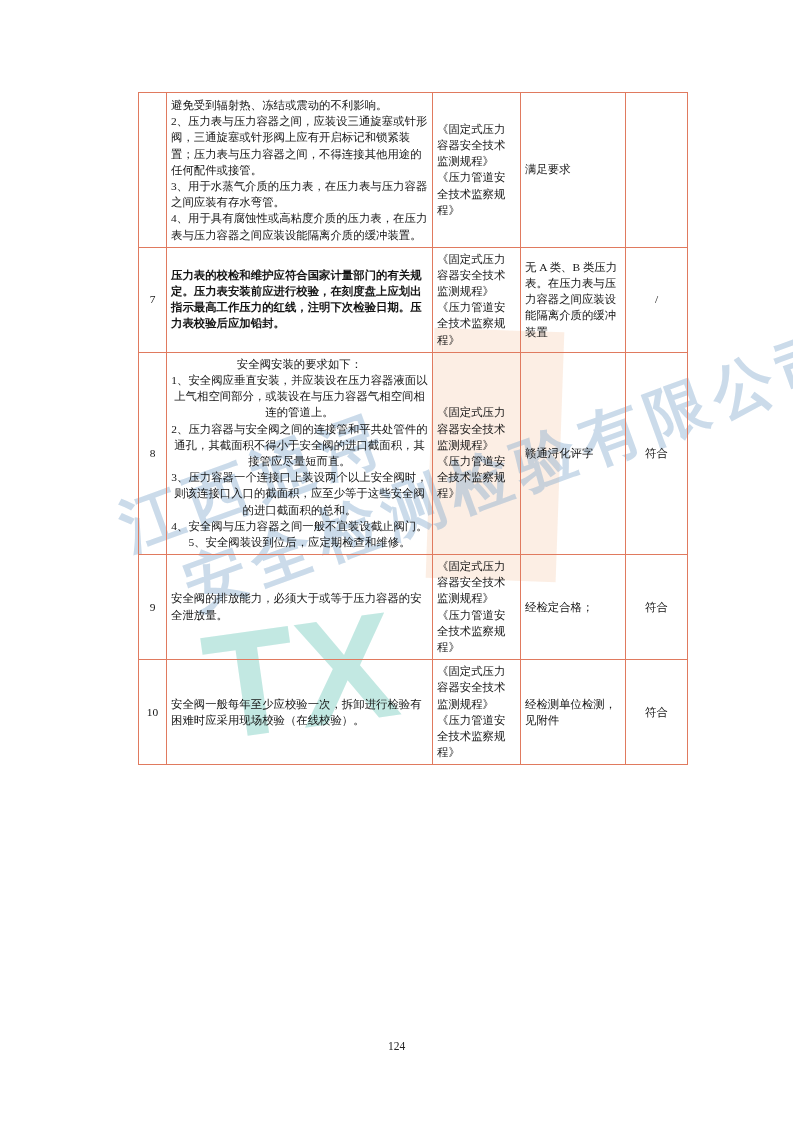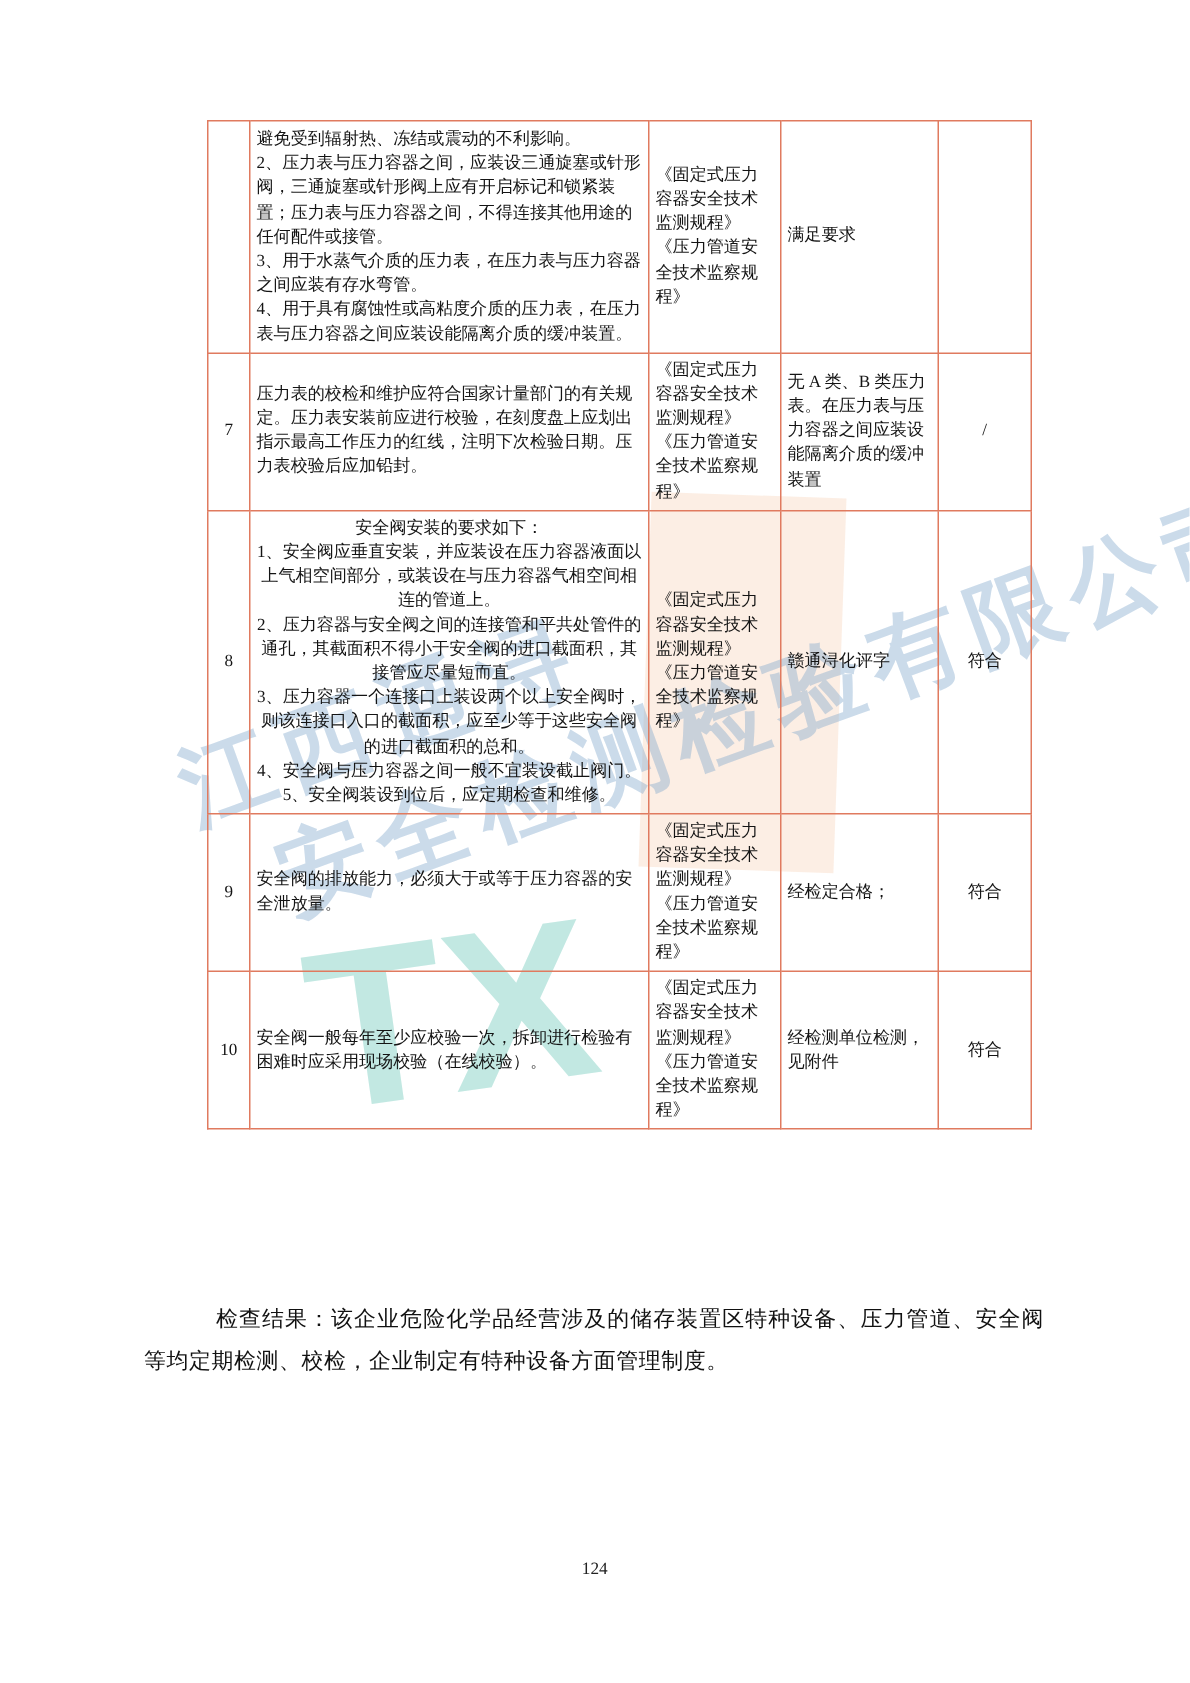--- a/index.html
+++ b/index.html
@@ -34,21 +34,21 @@
     font-size: 11.5px;
     letter-spacing: 0.2px;
     color: #111;
     white-space: nowrap;
   }
   .header .right { font-size: 11.5px; }
 
   
   .tbl-wrap {
     position: absolute;
-    top: 80px;
+    top: 92px;
     left: 138px;
     width: 549px;
   }
   table.doc {
     border-collapse: collapse;
     width: 549px;
     table-layout: fixed;
   }
   table.doc td {
     border: 1px solid #e07a5f;
@@ -168,21 +168,21 @@
 2、压力表与压力容器之间，应装设三通旋塞或针形阀，三通旋塞或针形阀上应有开启标记和锁紧装置；压力表与压力容器之间，不得连接其他用途的任何配件或接管。
 3、用于水蒸气介质的压力表，在压力表与压力容器之间应装有存水弯管。
 4、用于具有腐蚀性或高粘度介质的压力表，在压力表与压力容器之间应装设能隔离介质的缓冲装置。</td>
           <td class="std">《固定式压力容器安全技术监测规程》《压力管道安全技术监察规程》</td>
           <td class="find top">满足要求</td>
           <td class="res"></td>
         </tr>
 
         <tr>
           <td class="num">7</td>
-          <td class="desc" style="white-space: pre-line;">压力表的校检和维护应符合国家计量部门的有关规定。压力表安装前应进行校验，在刻度盘上应划出指示最高工作压力的红线，注明下次检验日期。压力表校验后应加铅封。</td>
+          <td class="desc" style="white-space: pre-line; font-weight: bold;">压力表的校检和维护应符合国家计量部门的有关规定。压力表安装前应进行校验，在刻度盘上应划出指示最高工作压力的红线，注明下次检验日期。压力表校验后应加铅封。</td>
           <td class="std">《固定式压力容器安全技术监测规程》《压力管道安全技术监察规程》</td>
           <td class="find top">无 A 类、B 类压力表。在压力表与压力容器之间应装设能隔离介质的缓冲装置</td>
           <td class="res">/</td>
         </tr>
 
         <tr>
           <td class="num">8</td>
           <td class="desc" style="white-space: pre-line; text-align: center;">安全阀安装的要求如下：
 1、安全阀应垂直安装，并应装设在压力容器液面以上气相空间部分，或装设在与压力容器气相空间相连的管道上。
 2、压力容器与安全阀之间的连接管和平共处管件的通孔，其截面积不得小于安全阀的进口截面积，其接管应尽量短而直。
@@ -207,17 +207,16 @@
           <td class="desc" style="white-space: pre-line;">安全阀一般每年至少应校验一次，拆卸进行检验有困难时应采用现场校验（在线校验）。</td>
           <td class="std">《固定式压力容器安全技术监测规程》《压力管道安全技术监察规程》</td>
           <td class="find">经检测单位检测，见附件</td>
           <td class="res">符合</td>
         </tr>
 
       </tbody>
     </table>
   </div>
 
-  <div class="result">检查结果：该企业危险化学品经营涉及的储存装置区特种设备、压力管道、安全阀等均定期检测、校检，企业制定有特种设备方面管理制度。</div>
 
   <div class="pageno">124</div>
 
 </div>
 
 </body></html>

